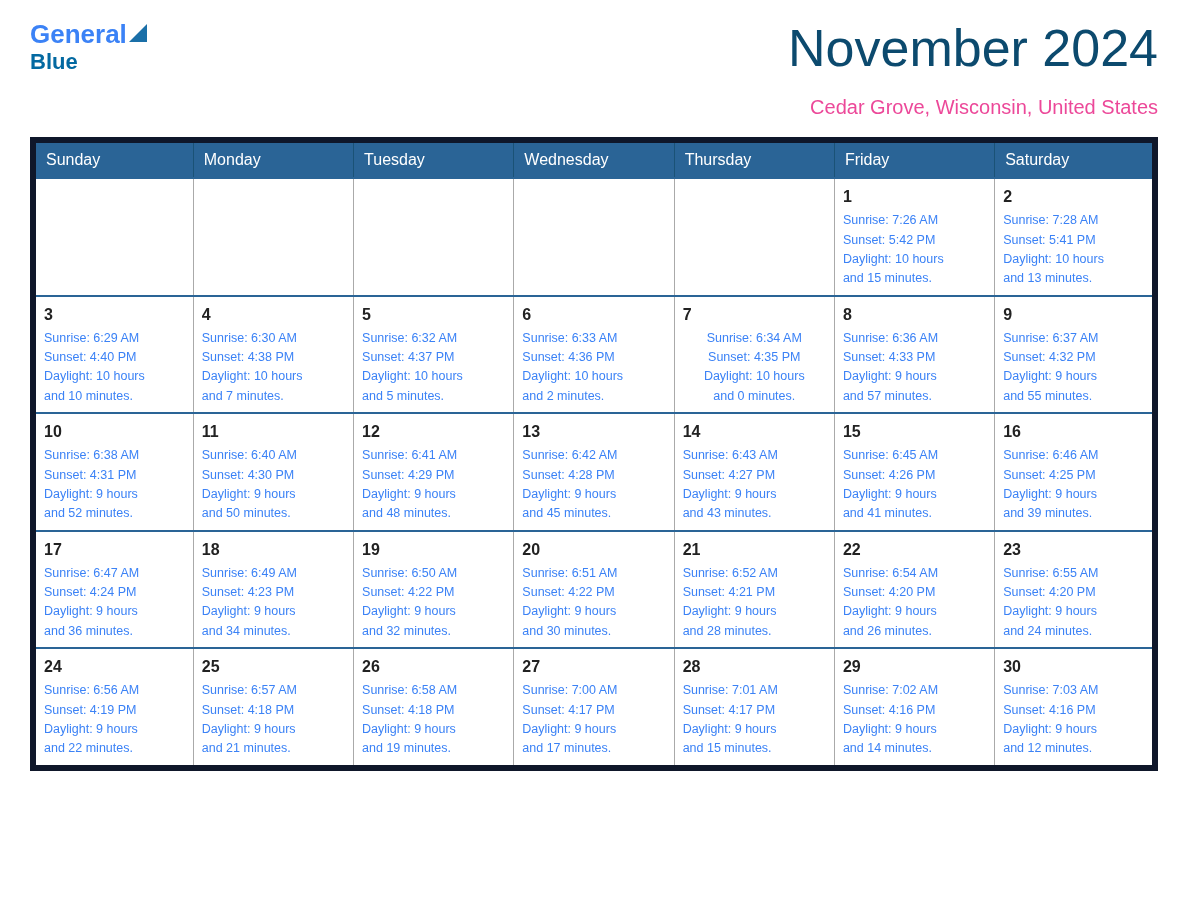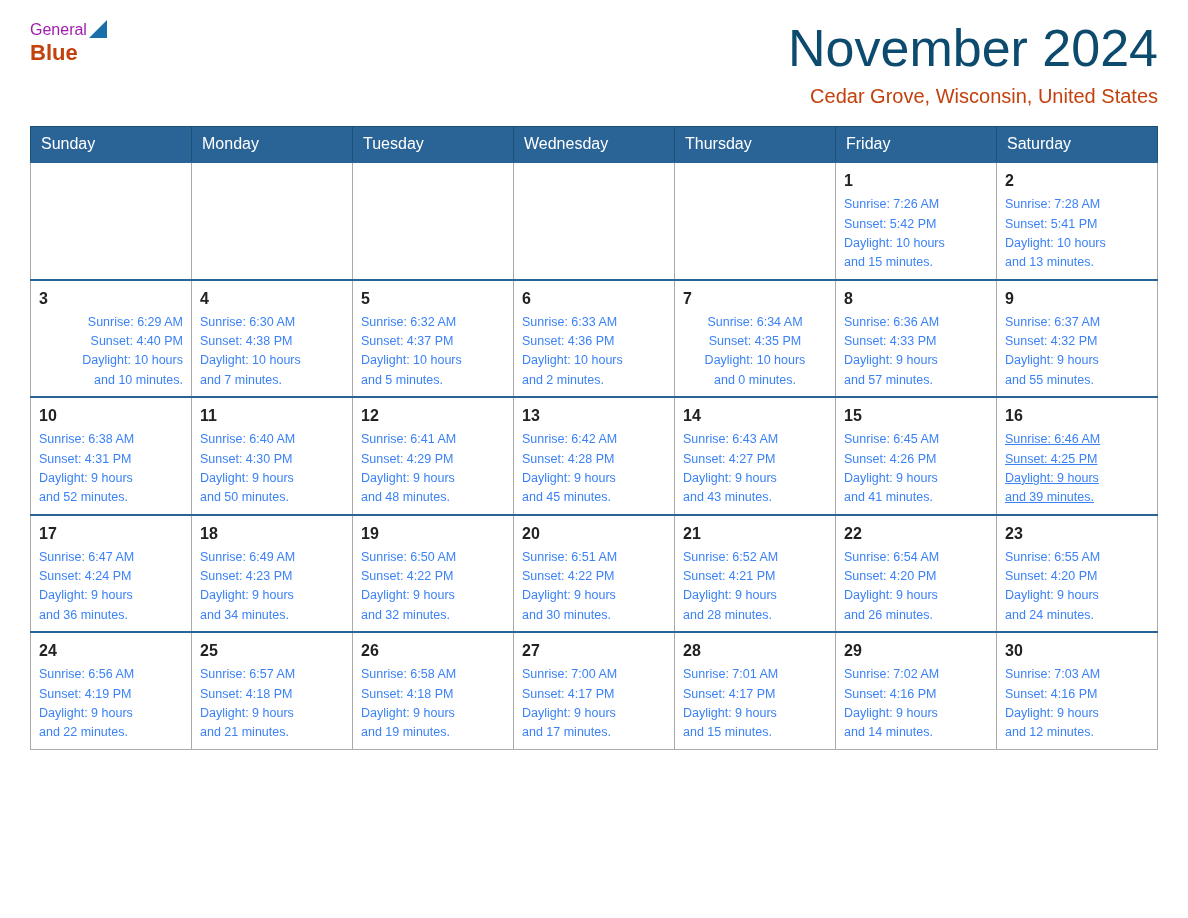--- a/index.html
+++ b/index.html
@@ -16,52 +16,52 @@
       justify-content: space-between;
       align-items: flex-start;
       margin-bottom: 18px;
     }
     .logo {
       display: flex;
       flex-direction: column;
       align-items: flex-start;
     }
     .logo-text {
-      font-size: 16px;
-      font-weight: normal;
-      color: #a21caf;
+      font-size: 26px;
+      font-weight: bold;
+      color: #3b82f6;
       line-height: 1.1;
     }
     .logo-line {
       display: flex;
       align-items: center;
     }
     .logo-blue-text {
-      color: #c2410c;
+      color: #0369a1;
       font-size: 22px;
       font-weight: bold;
     }
     .title-section {
       text-align: right;
     }
     .calendar-title {
       font-size: 52px;
       font-weight: normal;
       color: #0c4a6e;
       line-height: 1.1;
     }
     .calendar-subtitle {
       font-size: 20px;
-      color: #c2410c;
-      margin-top: 8px;
+      color: #ec4899;
+      margin-top: 19px;
     }
     .calendar {
       width: 100%;
       border-collapse: collapse;
-      border: 1px solid #0f172a;
+      border: 6px solid #0f172a;
       padding-left: 12px;
     }
     .calendar th {
       background-color: #2a6496;
       color: #fff;
       text-align: left;
       padding: 8px 10px;
       font-size: 16px;
       font-weight: normal;
       border: 1px solid #1a5276;
@@ -145,21 +145,21 @@
           <span class="day-number">2</span>
           <div class="day-info" style="white-space: pre-line;">Sunrise: 7:28 AM
 Sunset: 5:41 PM
 Daylight: 10 hours
 and 13 minutes.</div>
         </td>
       </tr>
       <tr class="week-row">
         <td>
           <span class="day-number">3</span>
-          <div class="day-info" style="white-space: pre-line; text-align: right;">Sunrise: 6:29 AM
+          <div class="day-info" style="white-space: pre-line;">Sunrise: 6:29 AM
 Sunset: 4:40 PM
 Daylight: 10 hours
 and 10 minutes.</div>
         </td>
         <td>
           <span class="day-number">4</span>
           <div class="day-info" style="white-space: pre-line;">Sunrise: 6:30 AM
 Sunset: 4:38 PM
 Daylight: 10 hours
 and 7 minutes.</div>
@@ -238,21 +238,21 @@
         </td>
         <td>
           <span class="day-number">15</span>
           <div class="day-info" style="white-space: pre-line;">Sunrise: 6:45 AM
 Sunset: 4:26 PM
 Daylight: 9 hours
 and 41 minutes.</div>
         </td>
         <td>
           <span class="day-number">16</span>
-          <div class="day-info" style="white-space: pre-line; text-decoration: underline;">Sunrise: 6:46 AM
+          <div class="day-info" style="white-space: pre-line;">Sunrise: 6:46 AM
 Sunset: 4:25 PM
 Daylight: 9 hours
 and 39 minutes.</div>
         </td>
       </tr>
       <tr class="week-row">
         <td>
           <span class="day-number">17</span>
           <div class="day-info" style="white-space: pre-line;">Sunrise: 6:47 AM
 Sunset: 4:24 PM

